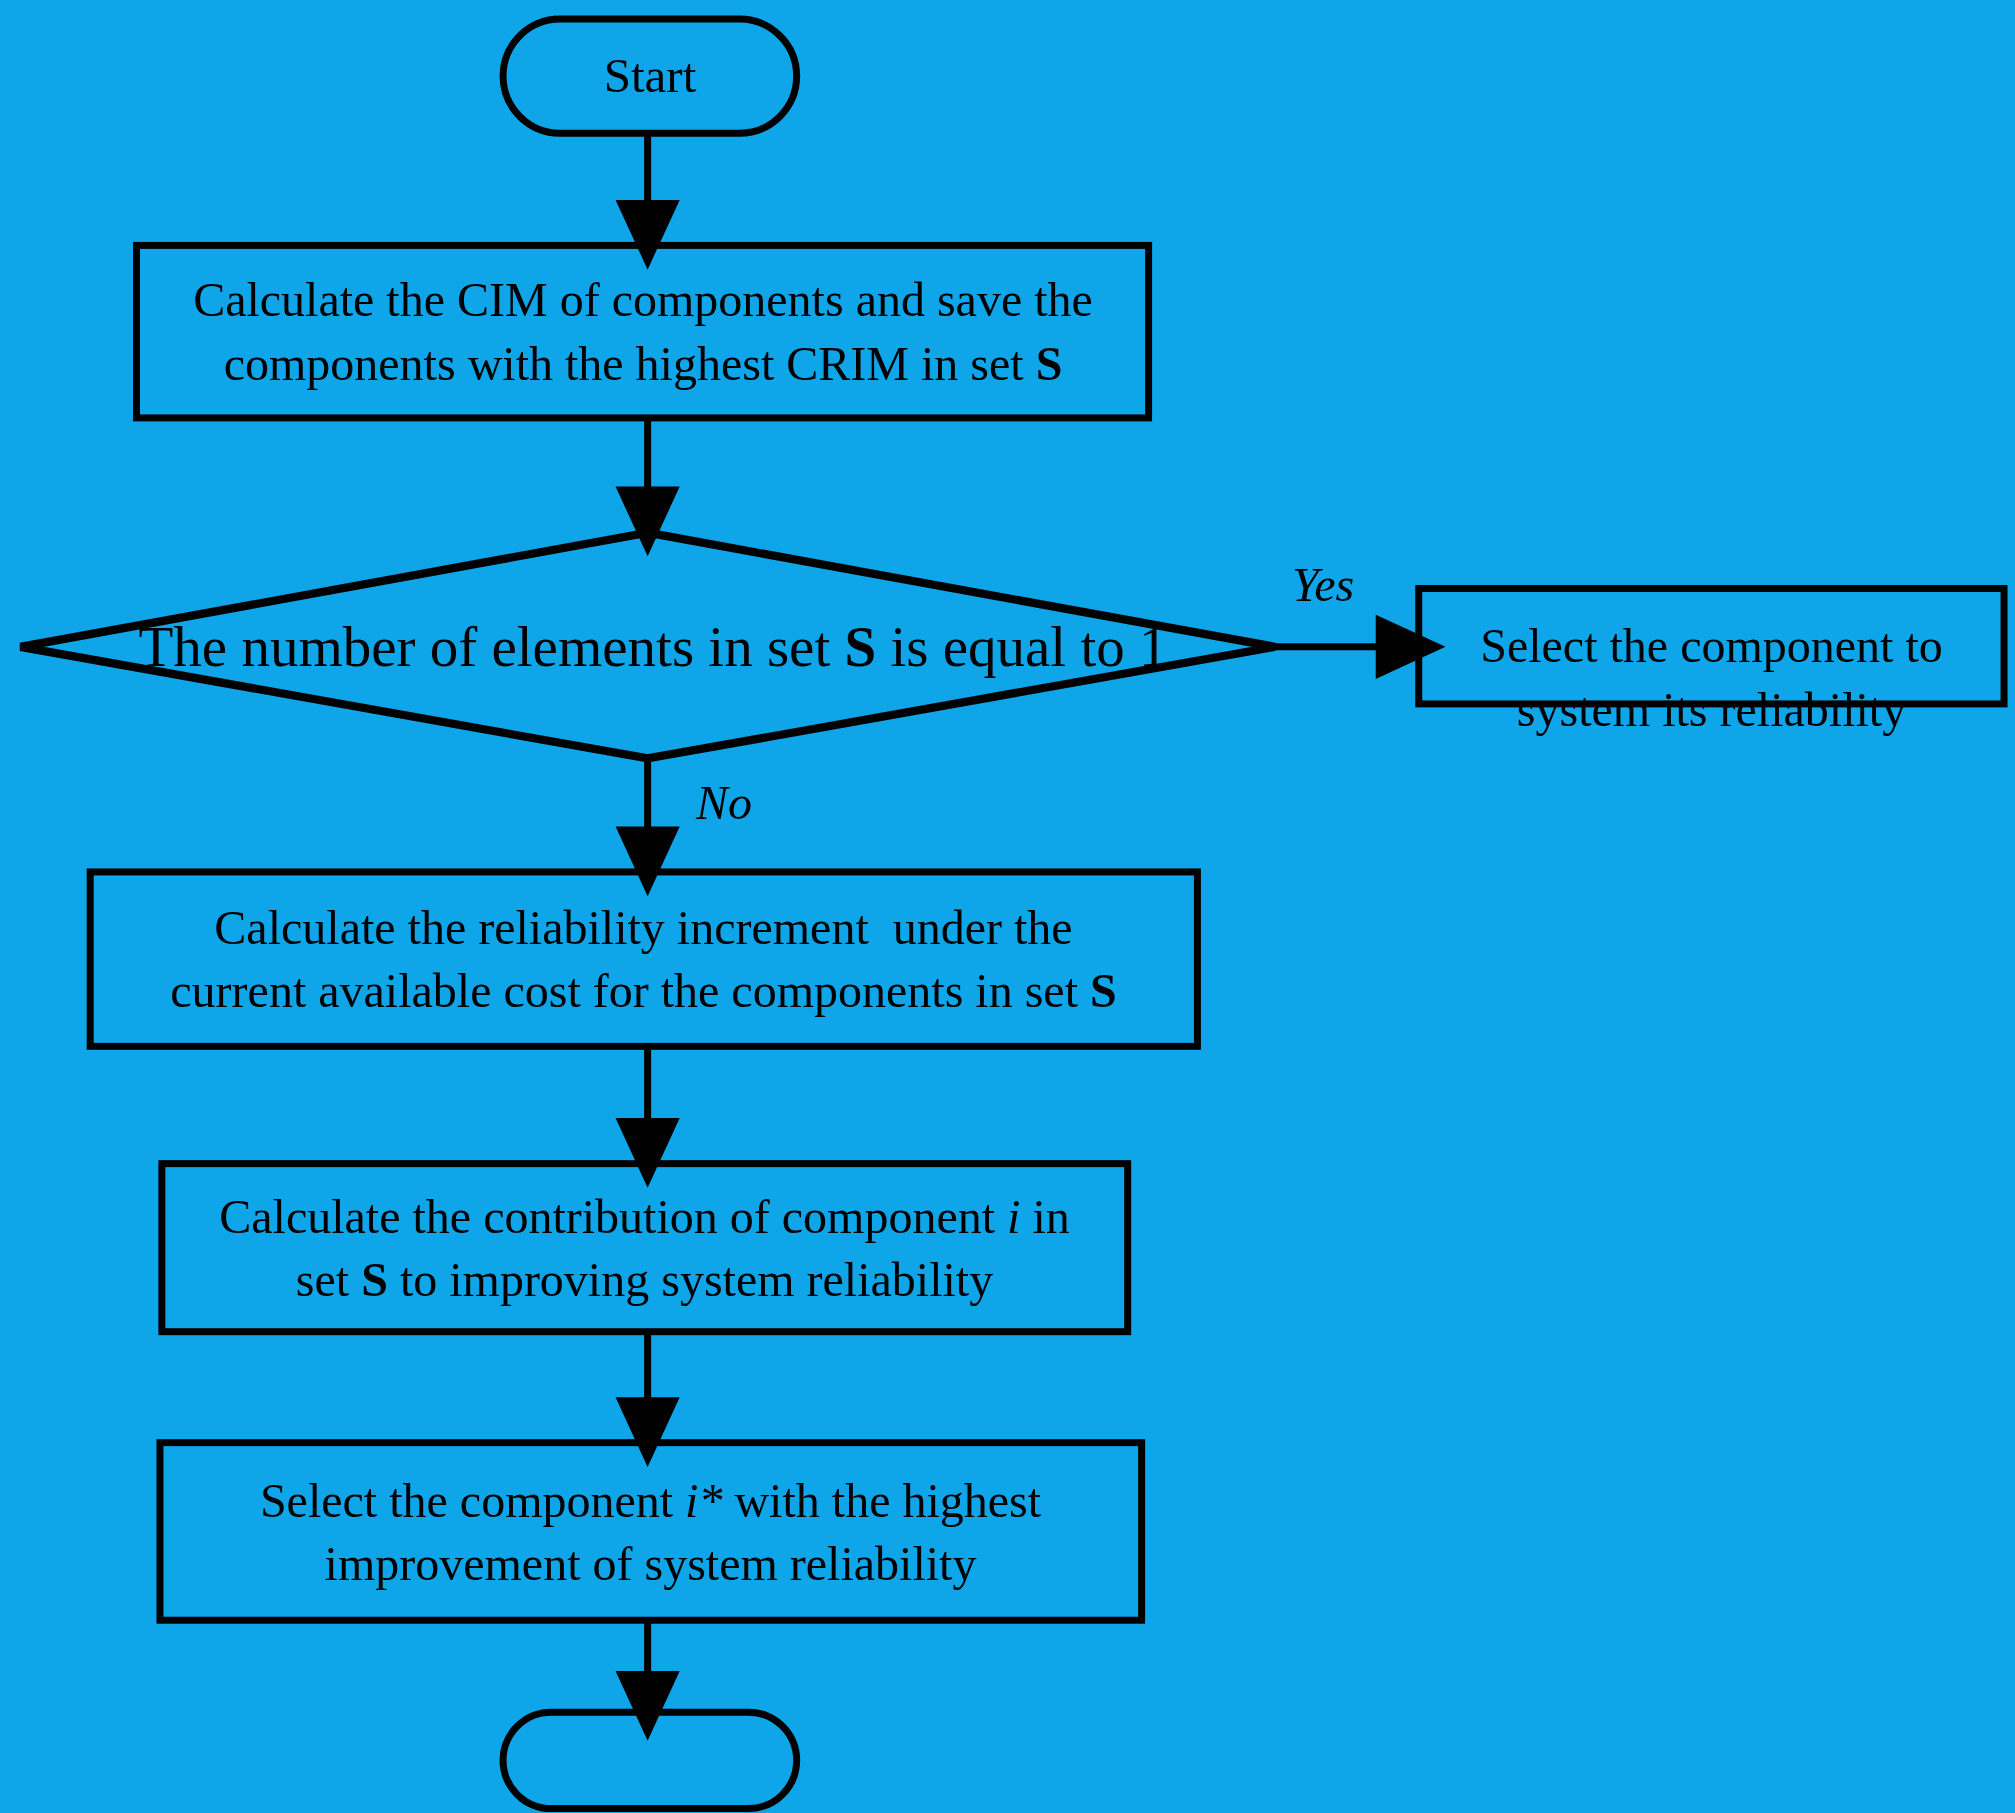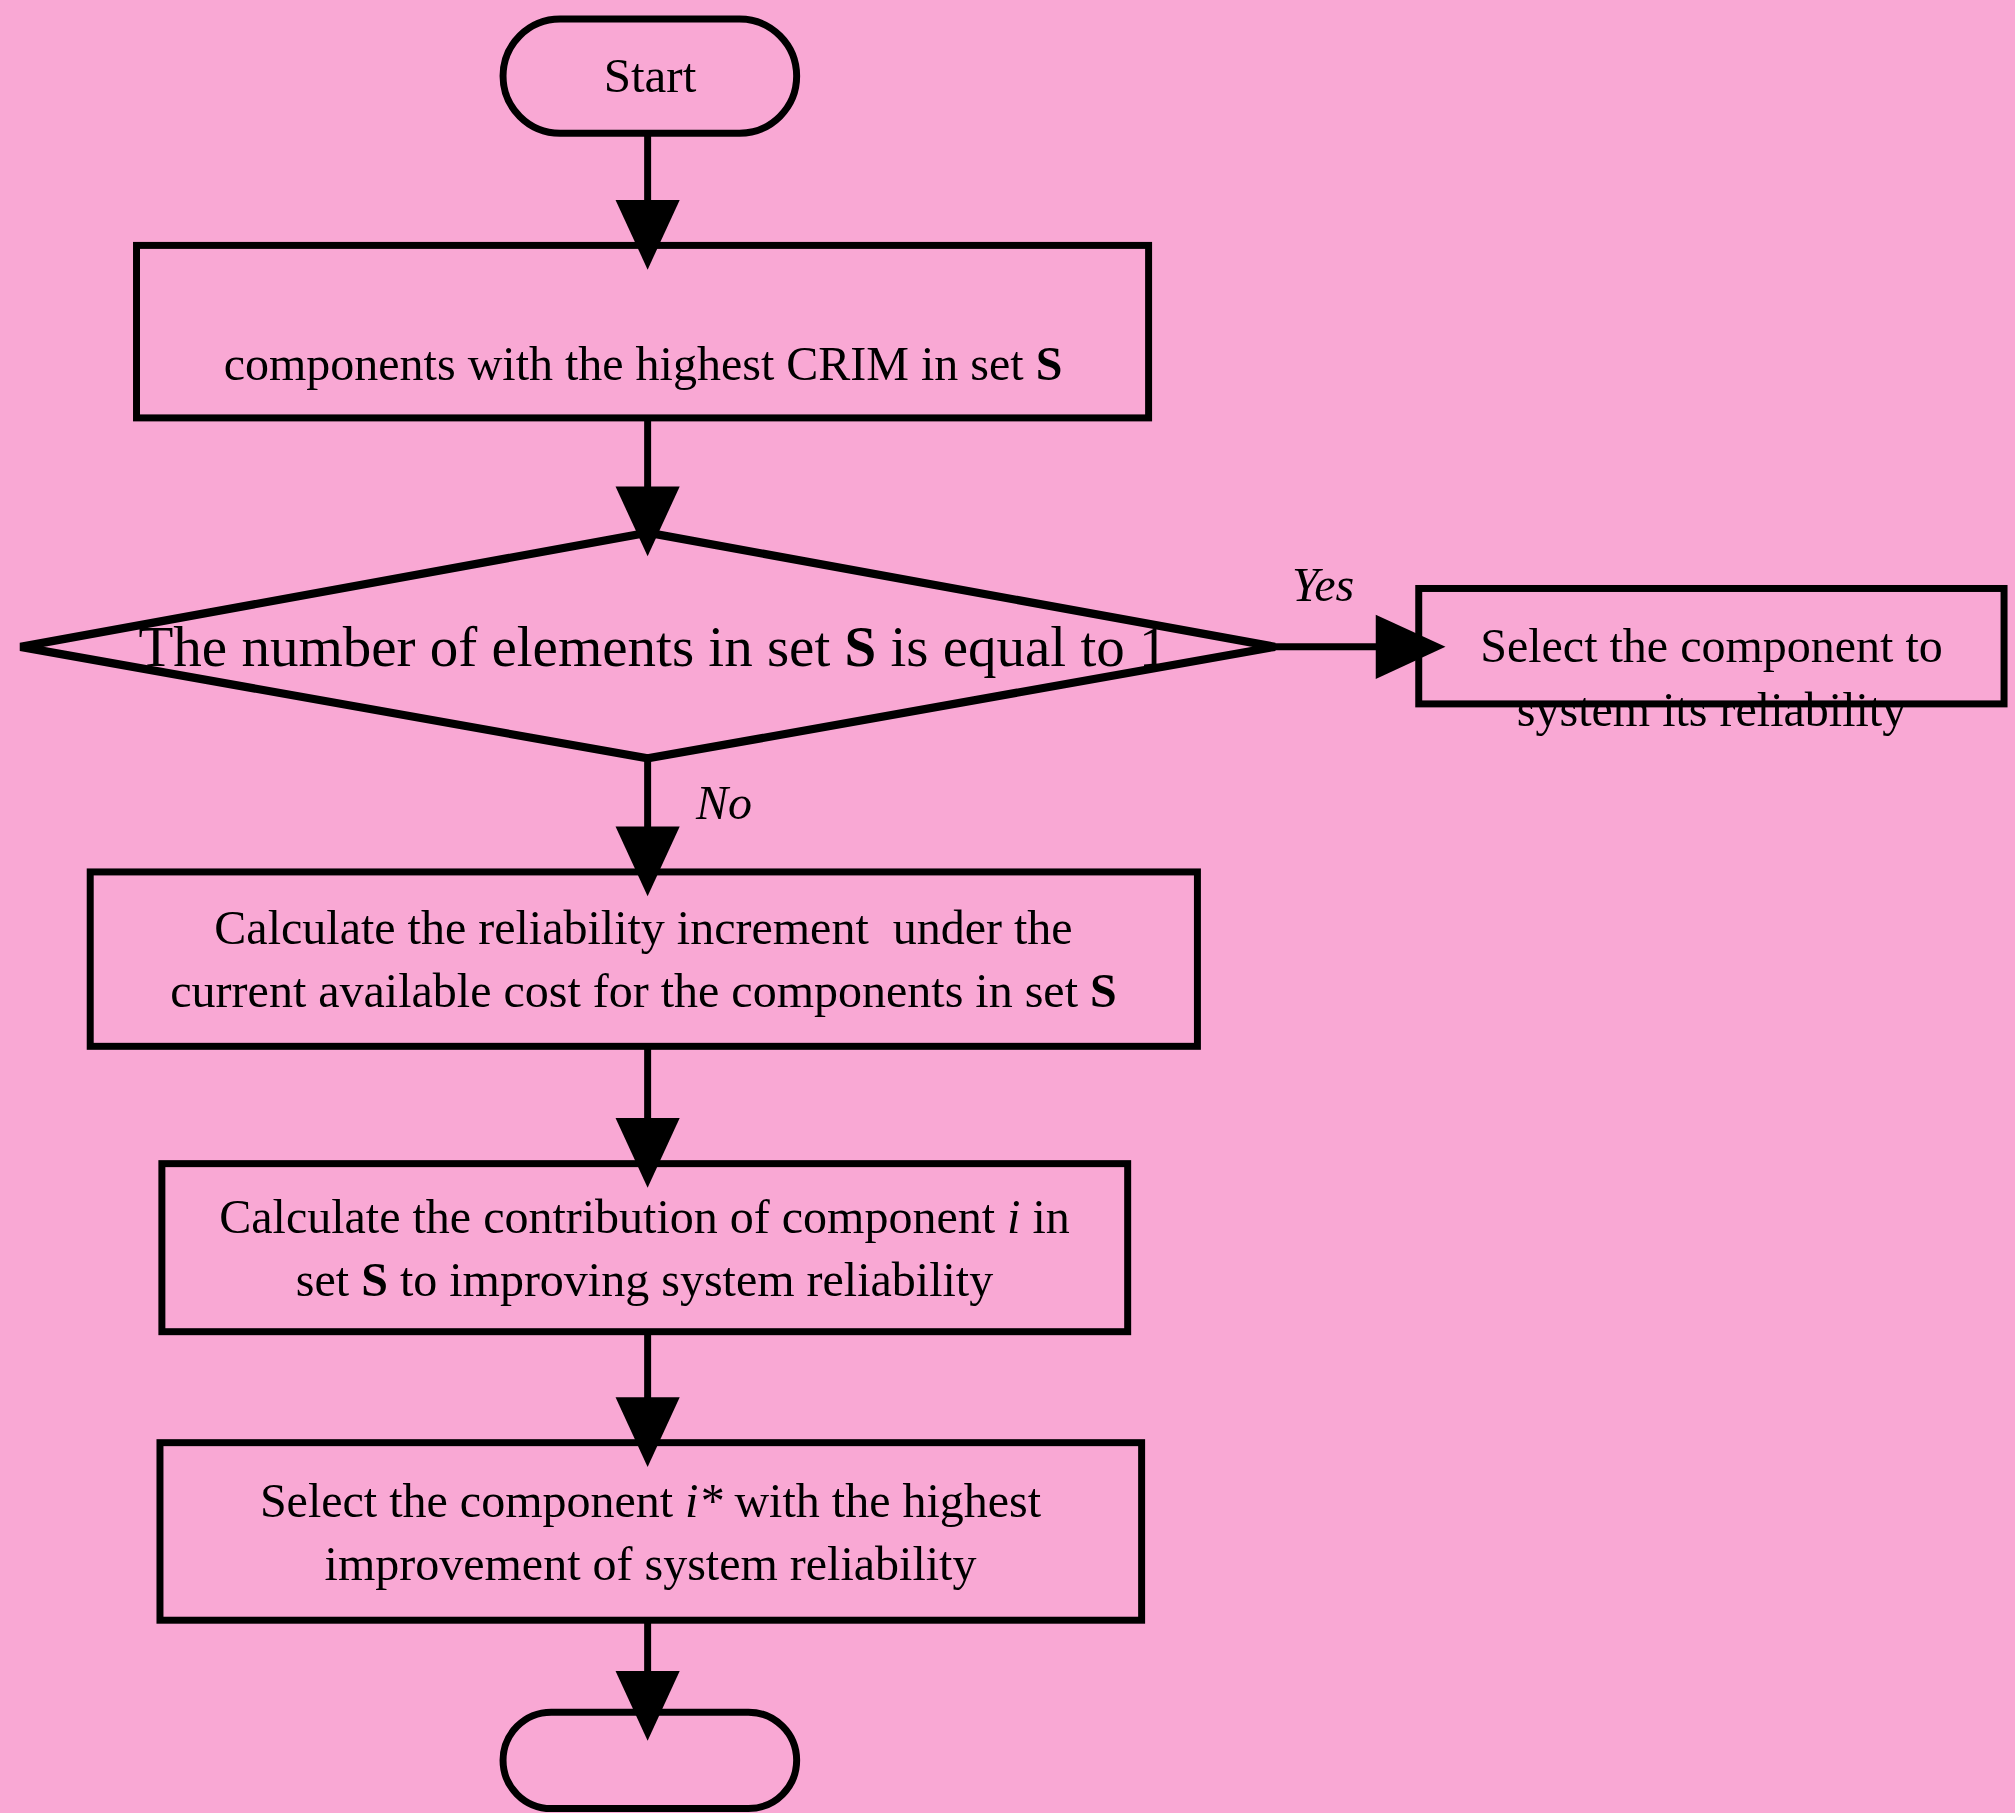--- a/index.html
+++ b/index.html
@@ -7,21 +7,21 @@
     padding: 0;
     background: #ffffff;
   }
   body {
     font-family: "Liberation Serif", "DejaVu Serif", serif;
   }
   #canvas {
     position: relative;
     width: 2015px;
     height: 1813px;
-    background: #f9a8d4;
+    background: #0ea5e9;
     overflow: hidden;
   }
   svg.flow {
     position: absolute;
     left: 0;
     top: 0;
     width: 2015px;
     height: 1813px;
   }
   .node-text {
@@ -89,21 +89,21 @@
     <line x1="1021" y1="2555" x2="1021" y2="2688" stroke="#000000" stroke-width="11" marker-end="url(#arrowhead)"></line>
 
     <rect x="793" y="2700" width="463" height="152" rx="76" ry="76" fill="none" stroke="#000000" stroke-width="11"></rect>
   </svg>
 
   <div class="node-text t-terminal" style="left:503px; top:19px; width:294px; height:114px;">
     <span>Start</span>
   </div>
 
   <div class="node-text t-process" style="left:143px; top:245px; width:1000px; height:173px;">
-    <span><br><span>components with the highest CRIM in set </span><b>S</b></span>
+    <span><span>Calculate the CIM of components and save the</span><br><span>components with the highest CRIM in set </span><b>S</b></span>
   </div>
 
   <div class="node-text t-decision" style="left:114px; top:609px; width:1078px; height:76px;">
     <span><span>The number of elements in set </span><b>S</b><span> is equal to 1</span></span>
   </div>
 
   <div class="edge-label" style="left:1292px; top:561px;">
     <span>Yes</span>
   </div>
 

